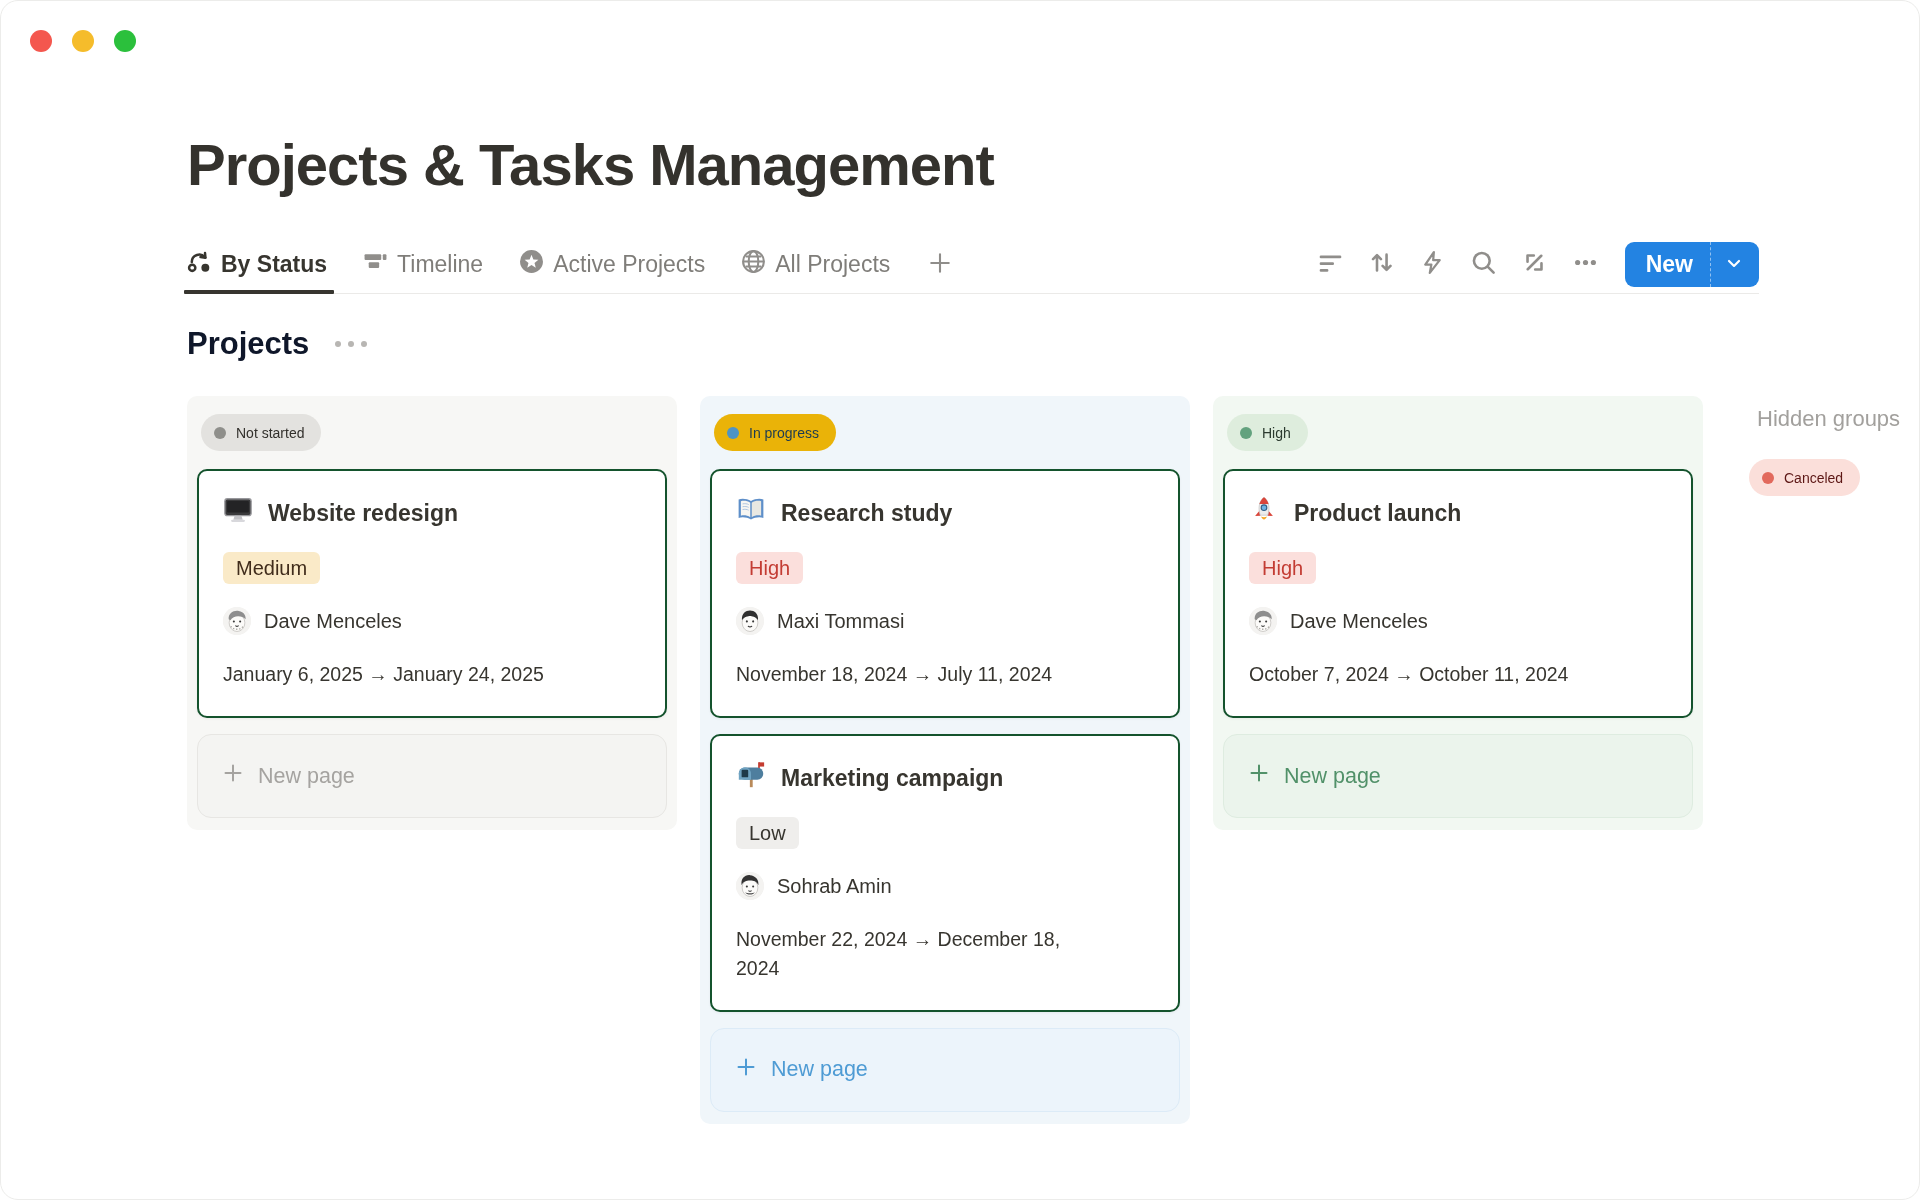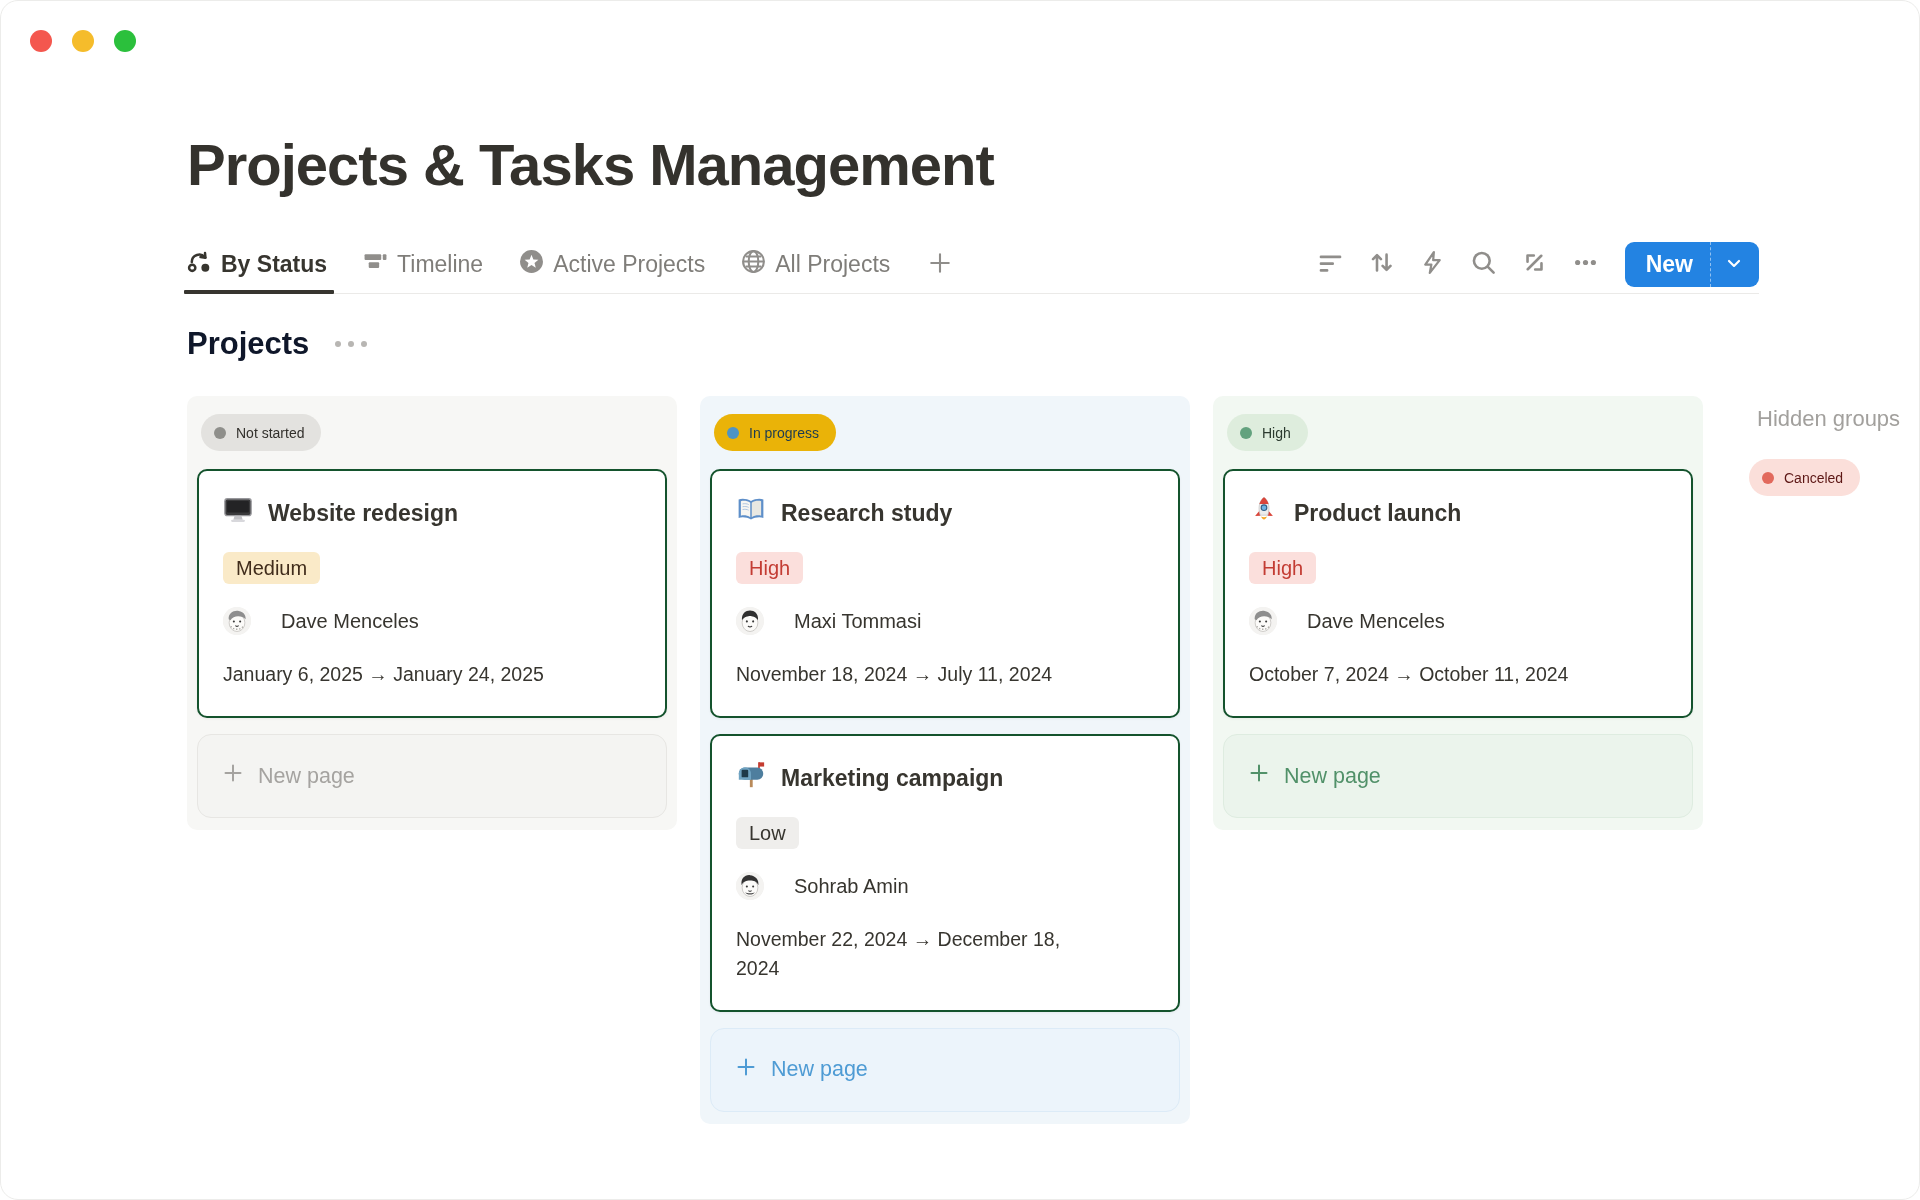--- a/index.html
+++ b/index.html
@@ -54,21 +54,21 @@
   .pill-done { background:#DEEDDD; color:#2B3A2F; } .pill-done .dot { background:#63A27E; }
   .pill-canceled { background:#FBDFDA; color:#5D1715; } .pill-canceled .dot { background:#E2695C; }
 
   .card { background:#fff; border:2px solid #14532d; border-radius:10px; box-shadow:0 1px 3px rgba(15,15,15,0.05); padding:24px 24px 28px 24px; margin-bottom:16px; cursor:pointer; }
   .card-title { display:flex; align-items:center; gap:15px; font-size:23px; font-weight:600; color:#37352F; }
   .card-title svg { width:30px; height:30px; flex:0 0 auto; }
   .badge { display:inline-block; margin-top:21px; height:32px; line-height:32px; padding:0 13px; border-radius:6px; font-size:20px; }
   .badge-medium { background:#FAEAC8; color:#402C1B; }
   .badge-high { background:#FBDFDC; color:#C33C33; }
   .badge-low { background:#EFEEEC; color:#37352F; }
-  .assignee { display:flex; align-items:center; gap:30px; margin-top:23px; font-size:20px; color:#37352F; }
+  .assignee { display:flex; align-items:center; gap:13px; margin-top:23px; font-size:20px; color:#37352F; }
   .avatar { width:28px; height:28px; border-radius:50%; overflow:hidden; flex:0 0 auto; background:#F1F0EE; }
   .avatar svg { width:100%; height:100%; display:block; }
   .dates { margin-top:25px; font-size:19.5px; color:#37352F; line-height:1.45; white-space:nowrap; }
   .dates.wrap { white-space:normal; max-width:372px; }
 
   .new-page { display:flex; align-items:center; gap:13px; height:84px; border-radius:14px; padding:0 23px; font-size:21.5px; cursor:pointer; }
   .new-page svg { width:24px; height:24px; }
   .np-gray { background:#F4F4F2; border:1px solid #E7E6E3; color:#A5A3A0; }
   .np-blue { background:#ECF4FB; border:1px solid #DCEBF7; color:#4E9BD4; }
   .np-green { background:#EBF4EC; border:1px solid #DEECE0; color:#519169; }

